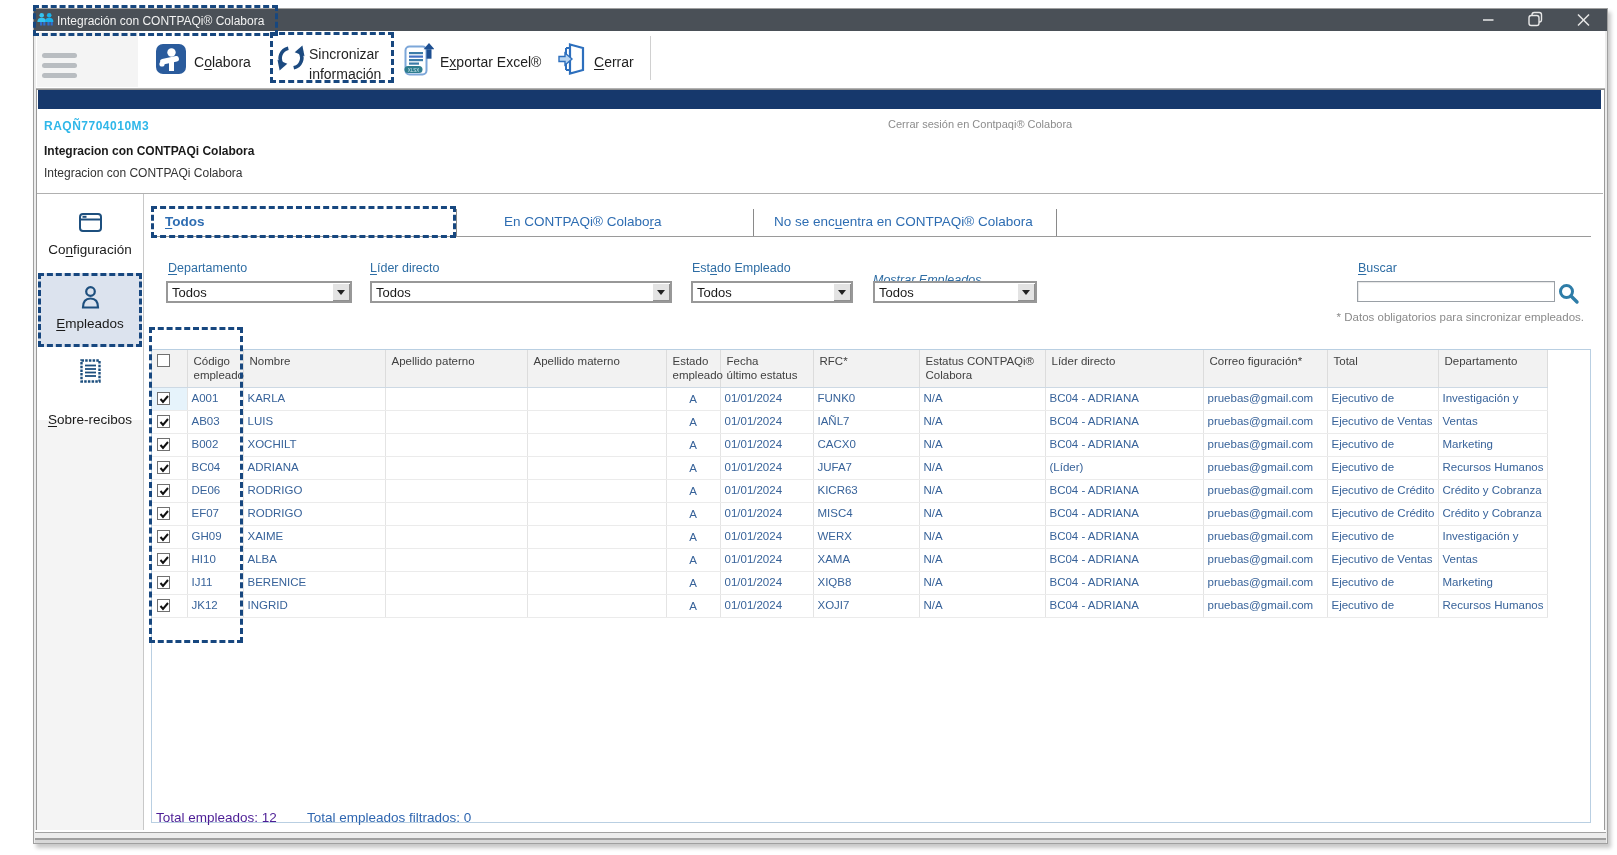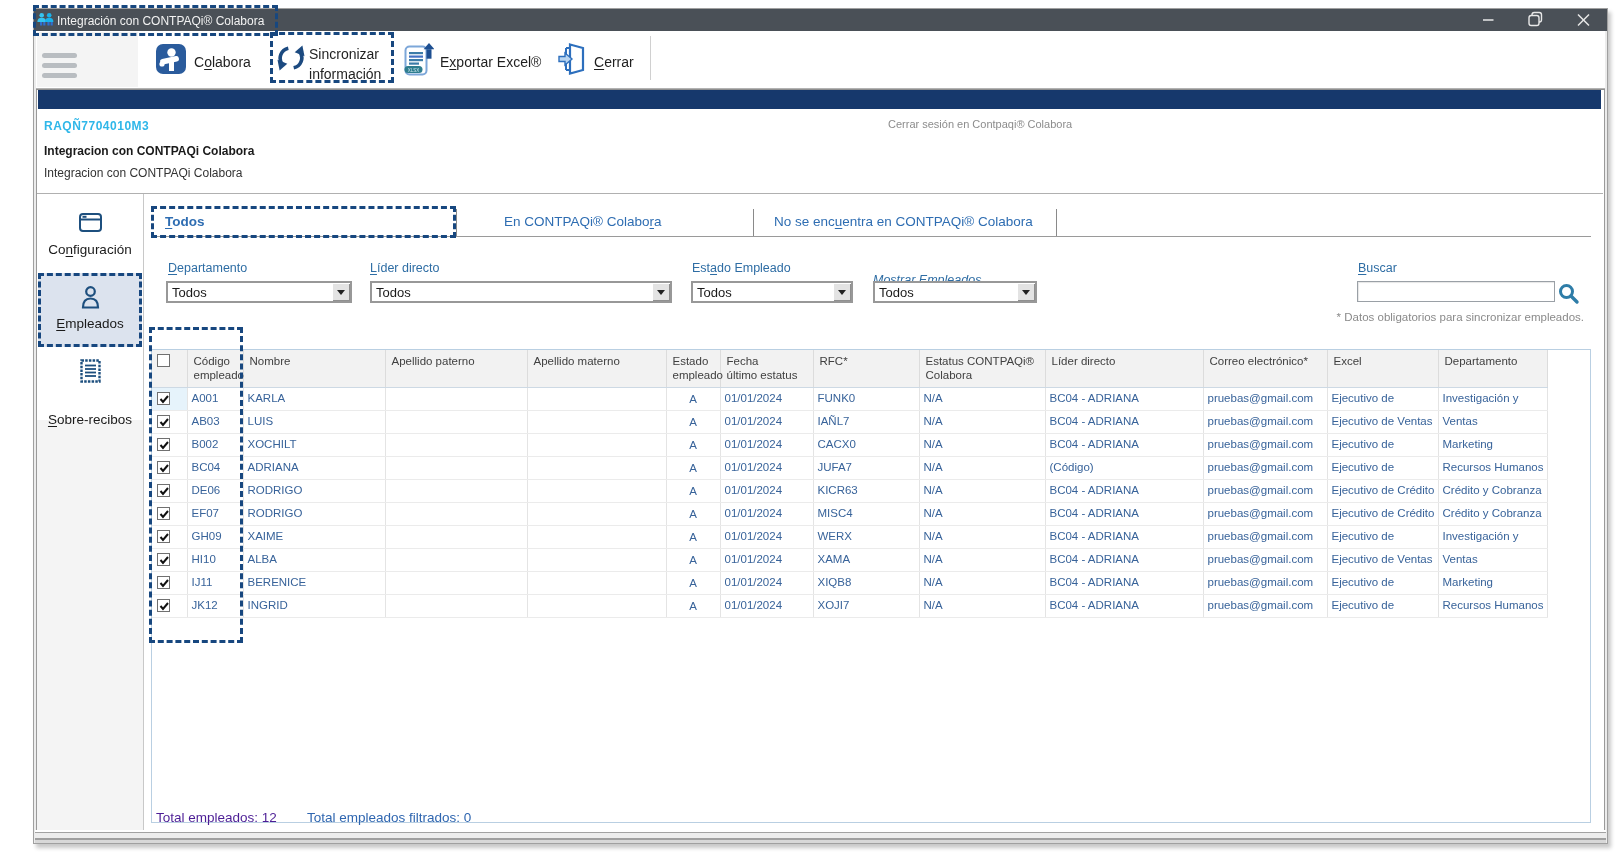--- a/index.html
+++ b/index.html
@@ -238,22 +238,22 @@
           <th class="cbth"><span class="cb"></span></th>
           <th>Código empleado</th>
           <th>Nombre</th>
           <th>Apellido paterno</th>
           <th>Apellido materno</th>
           <th>Estado empleado</th>
           <th>Fecha<br>último estatus</th>
           <th>RFC*</th>
           <th>Estatus CONTPAQi® Colabora</th>
           <th>Líder directo</th>
-          <th>Correo electrónico*</th>
-          <th>Excel</th>
+          <th>Correo figuración*</th>
+          <th>Total</th>
           <th>Departamento</th>
         </tr>
         <tr>
           <td class="cbcell" style="background:#e6f3fb;"><span class="cb"><svg width="13" height="13" viewBox="0 0 13 13">
                 <path d="M2.5 6 L5 9 L10 3" fill="none" stroke="#111" stroke-width="2"></path>
               </svg></span></td>
           <td>A001</td>
           <td>KARLA</td>
           <td></td>
           <td></td>
@@ -305,21 +305,21 @@
                 <path d="M2.5 6 L5 9 L10 3" fill="none" stroke="#111" stroke-width="2"></path>
               </svg></span></td>
           <td>BC04</td>
           <td>ADRIANA</td>
           <td></td>
           <td></td>
           <td class="ctr">A</td>
           <td>01/01/2024</td>
           <td>JUFA7</td>
           <td>N/A</td>
-          <td>(Código)</td>
+          <td>(Líder)</td>
           <td>pruebas@gmail.com</td>
           <td>Ejecutivo de</td>
           <td>Recursos Humanos</td>
         </tr>
         <tr>
           <td class="cbcell" style=""><span class="cb"><svg width="13" height="13" viewBox="0 0 13 13">
                 <path d="M2.5 6 L5 9 L10 3" fill="none" stroke="#111" stroke-width="2"></path>
               </svg></span></td>
           <td>DE06</td>
           <td>RODRIGO</td>

